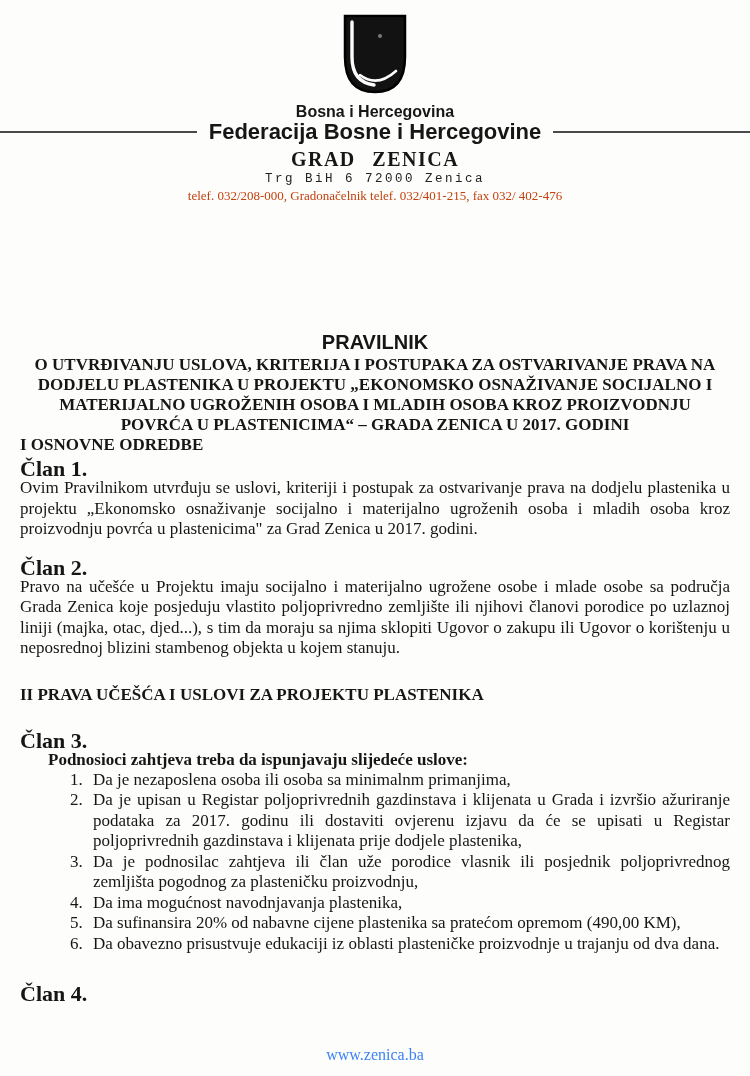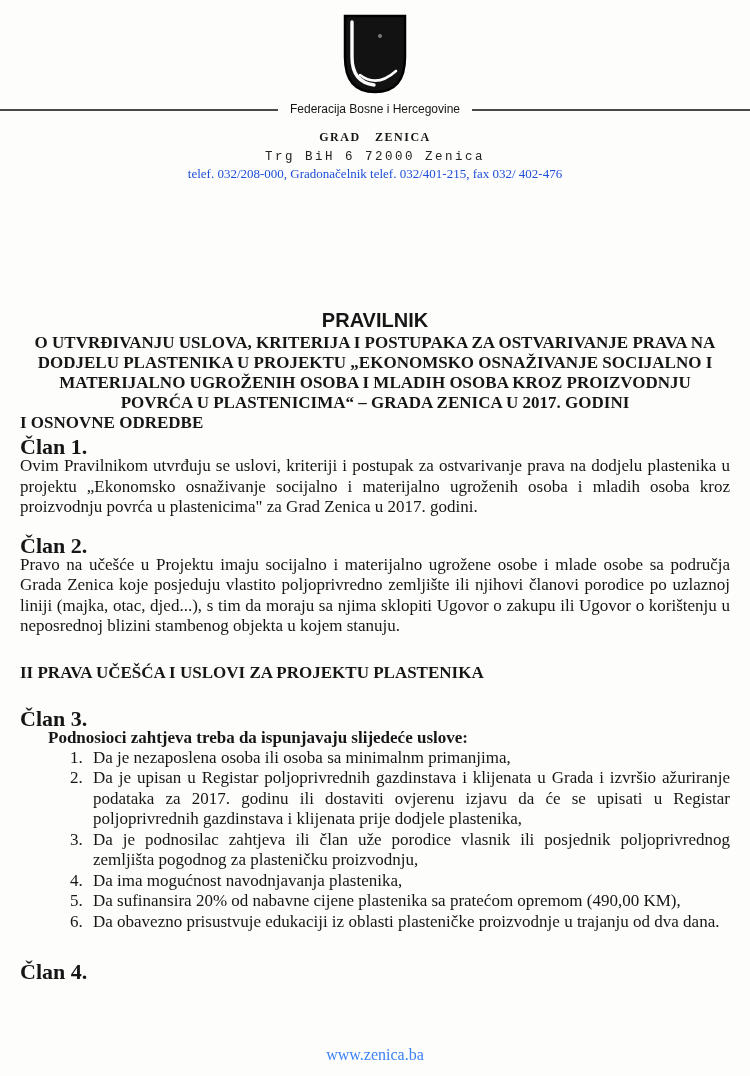--- a/index.html
+++ b/index.html
@@ -25,35 +25,35 @@
   }
   .org-federation-row {
     display: flex; align-items: center; justify-content: center;
     margin-top: 1px;
   }
   .rule-line { flex: 1 1 auto; height: 0; border-top: 2px solid #4a4a4a; }
   .rule-line.left { border-top-style: solid; margin-right: 12px; }
   .rule-line.right { margin-left: 12px; }
   .org-federation {
     font-family: "Liberation Sans", sans-serif;
-    font-weight: normal; font-size: 12px; line-height: 19px;
+    font-weight: bold; font-size: 22px; line-height: 19px;
     white-space: nowrap;
   }
   .org-city {
-    font-weight: bold; font-size: 12px; line-height: 22px;
+    font-weight: bold; font-size: 20px; line-height: 22px;
     letter-spacing: 1.5px; word-spacing: 10px;
     margin-top: 7px;
   }
   .org-address {
     font-family: "Liberation Mono", "DejaVu Sans Mono", monospace;
     font-size: 12.5px; line-height: 14px; letter-spacing: 2.5px;
     margin-top: 2px; color: #222;
   }
   .org-contact {
-    font-size: 13px; line-height: 15px; margin-top: 2px; color: #1d4ed8;
+    font-size: 13px; line-height: 15px; margin-top: 2px; color: #c2410c;
   }
 
   
   .doc-body { padding: 0 20px; }
   .title-spacer { height: 128px; }
   .doc-title {
     font-family: "Liberation Sans", sans-serif;
     font-weight: bold; font-size: 20px; line-height: 22px;
     text-align: center;
   }
@@ -94,20 +94,21 @@
 
 <div class="page">
 
   <div class="letterhead">
     <svg class="coat-of-arms" viewBox="0 0 70 82" xmlns="http://www.w3.org/2000/svg">
       <path d="M5,3 L65,3 L65,44 Q65,79 35,79 Q5,79 5,44 Z" fill="#121212" stroke="#000" stroke-width="2.5"></path>
       <path d="M12,9 L12,44 Q12,69 34,72" fill="none" stroke="#fcfcfc" stroke-width="3.4" stroke-linecap="round"></path>
       <path d="M20,62 Q37,75 56,58" fill="none" stroke="#fcfcfc" stroke-width="2.6" stroke-linecap="round"></path>
       <circle cx="40" cy="23" r="2" fill="#7a7a7a"></circle>
     </svg>
+    <div class="org-country">Bosna i Hercegovina</div>
     <div class="org-federation-row">
       <span class="rule-line left"></span>
       <span class="org-federation">Federacija Bosne i Hercegovine</span>
       <span class="rule-line right"></span>
     </div>
     <div class="org-city">GRAD  ZENICA</div>
     <div class="org-address">Trg BiH 6 72000 Zenica</div>
     <div class="org-contact">telef. 032/208-000, Gradonačelnik telef. 032/401-215, fax 032/ 402-476</div>
   </div>
 

